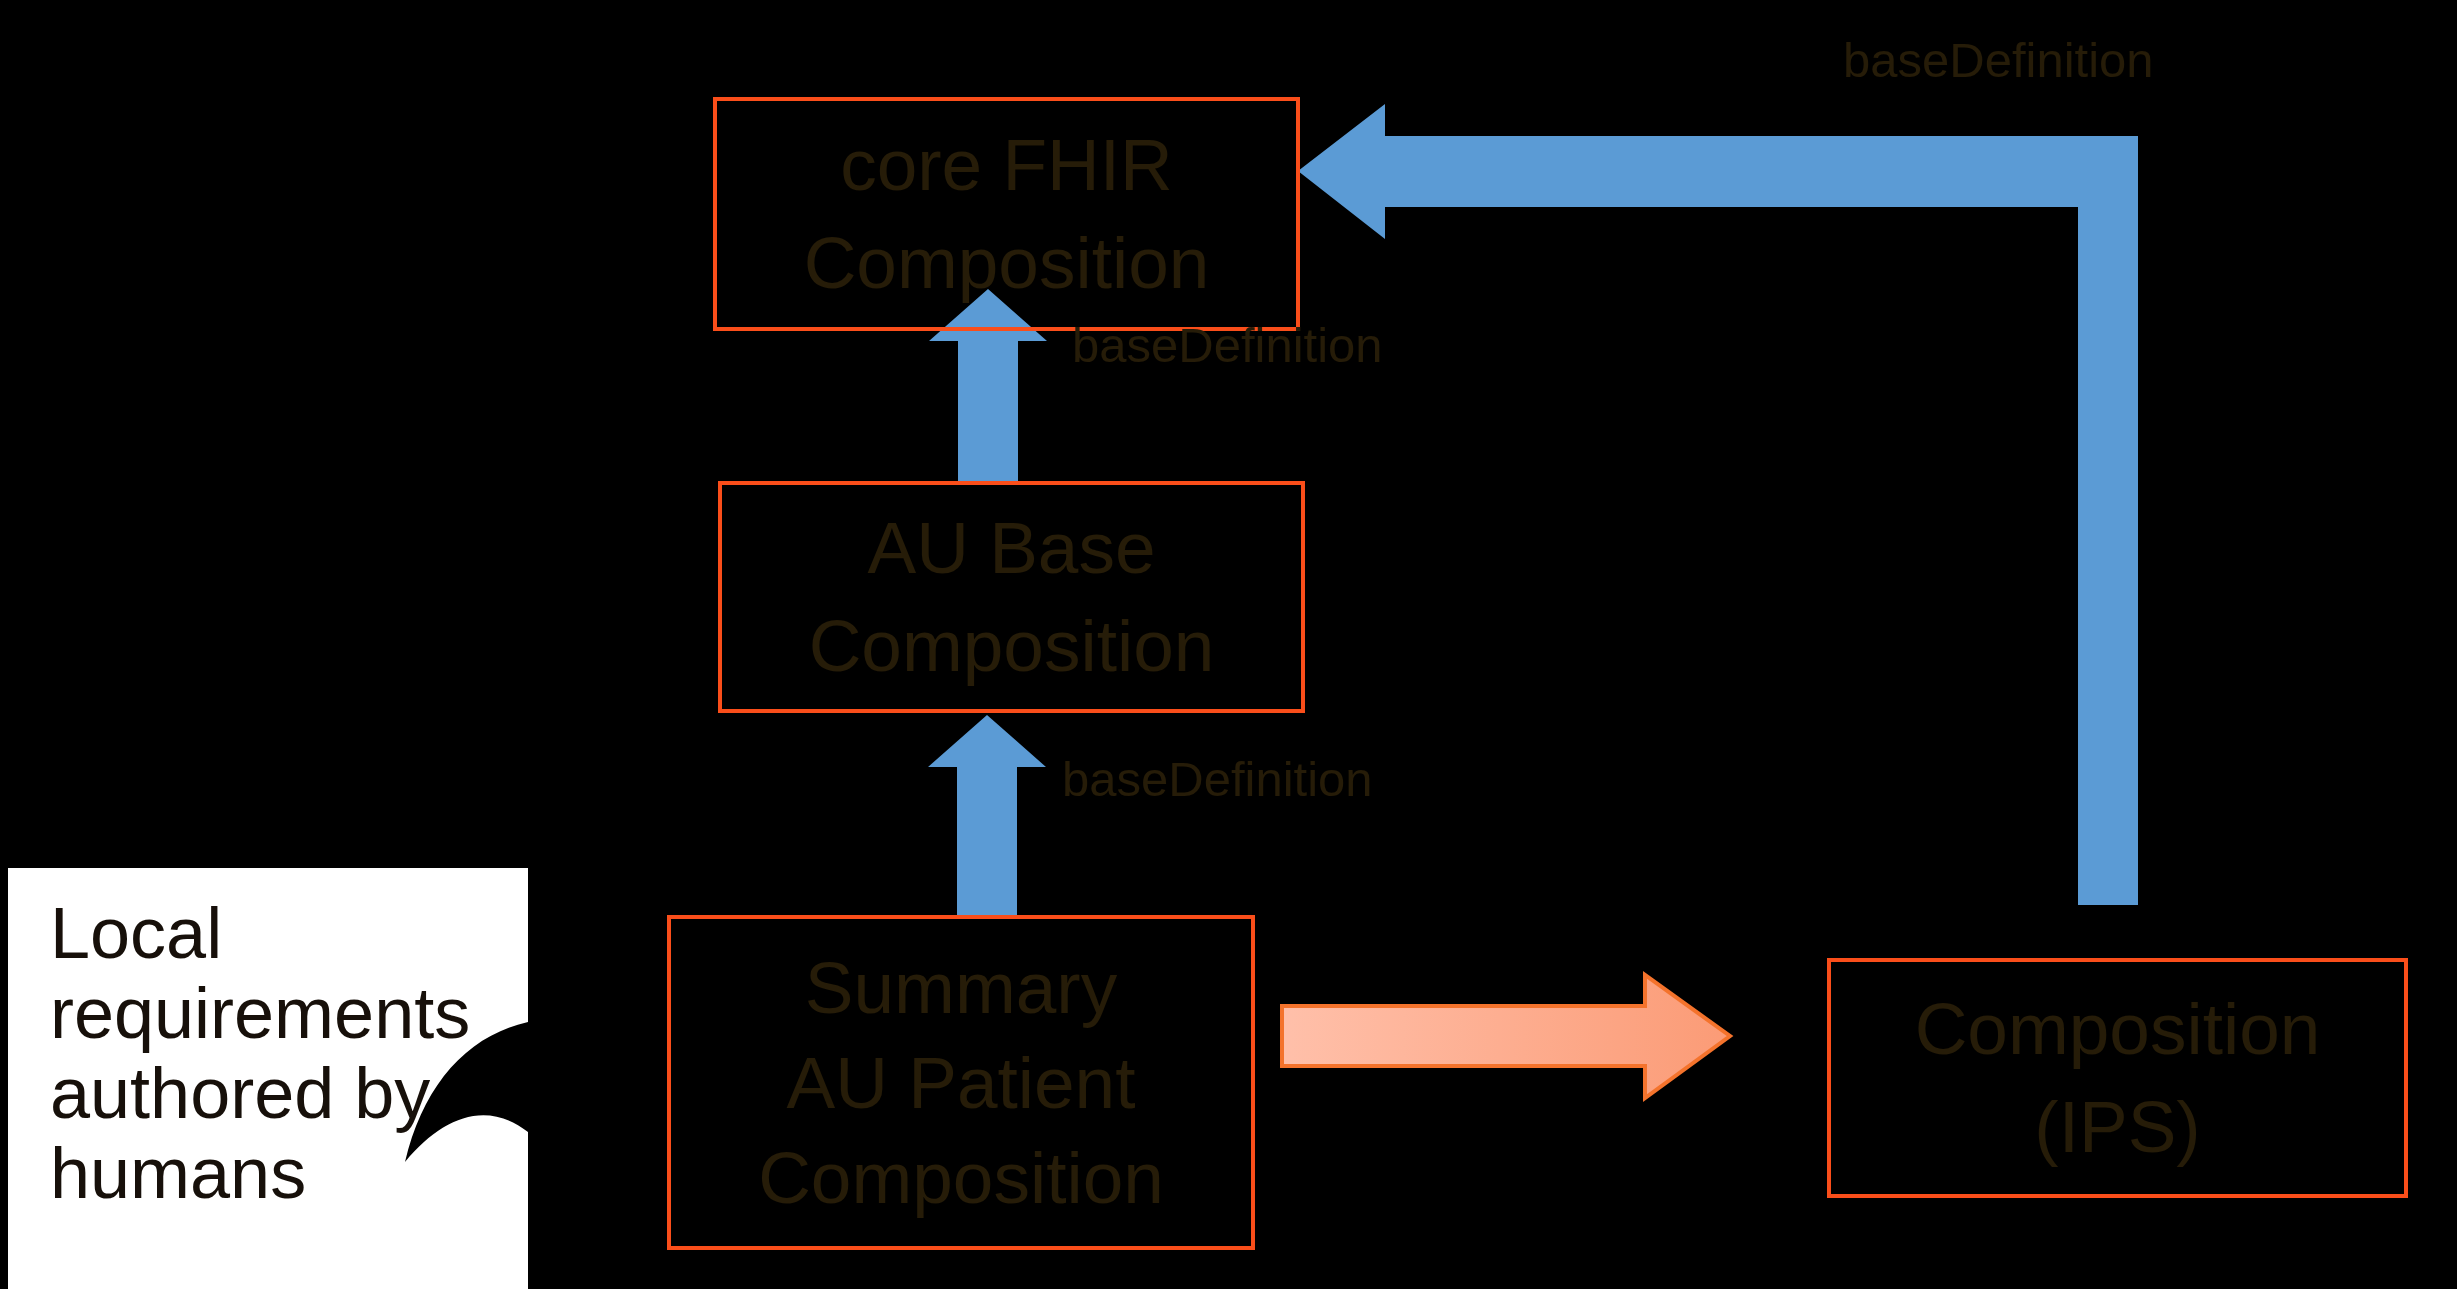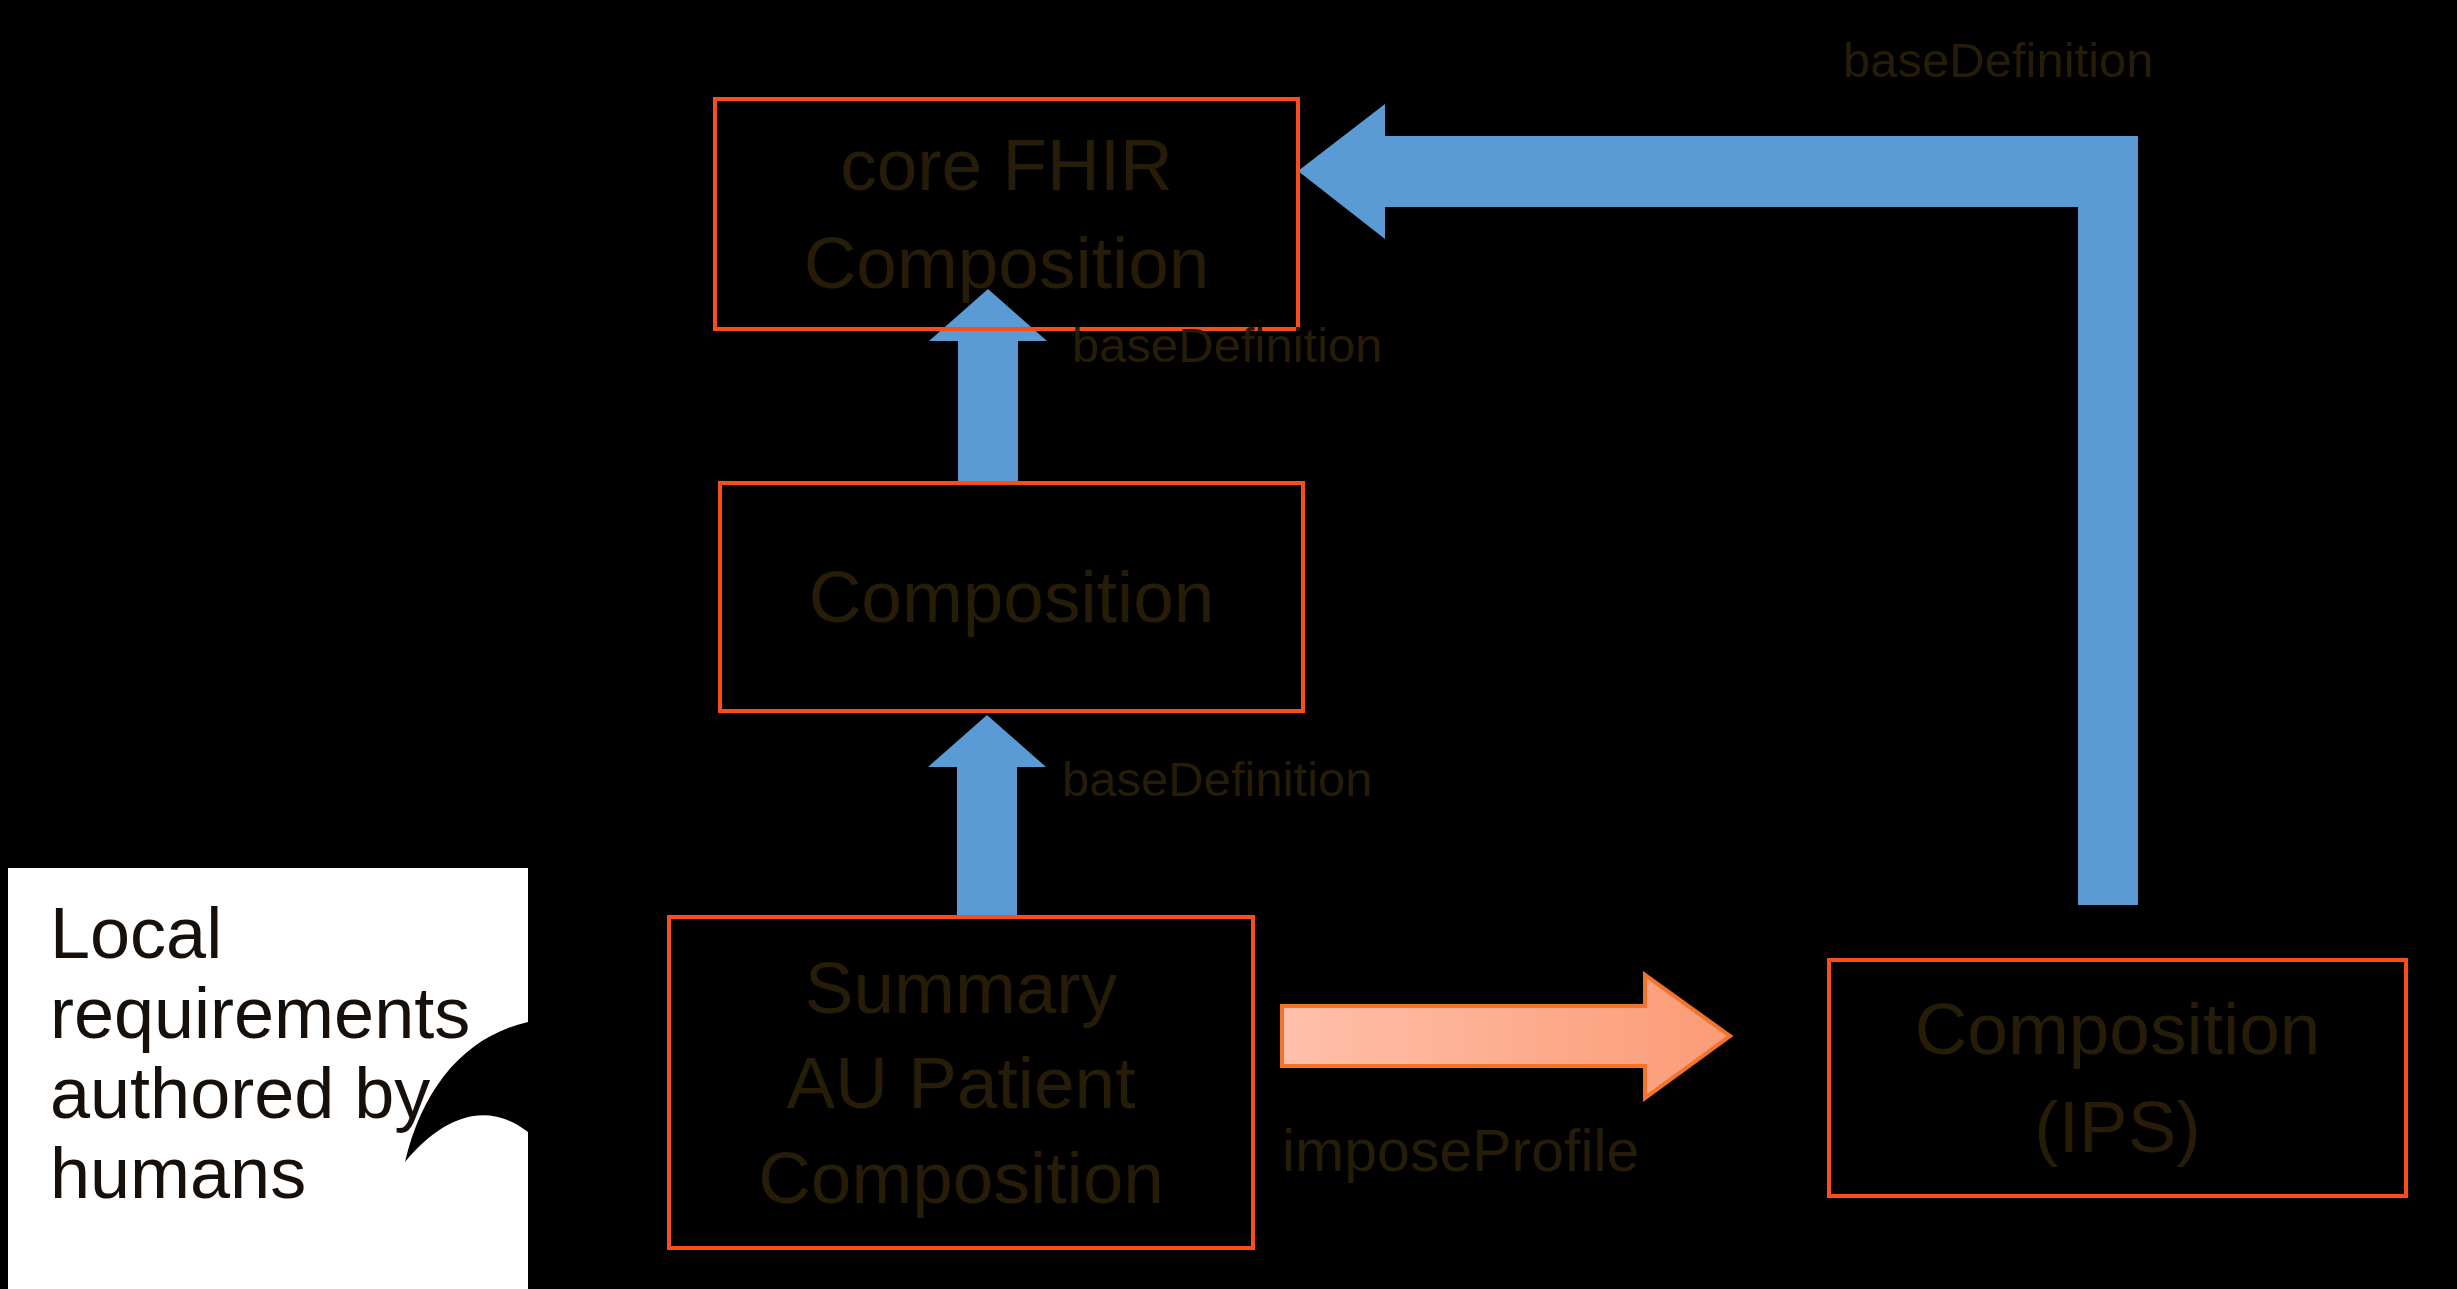--- a/index.html
+++ b/index.html
@@ -61,38 +61,38 @@
 
     <polygon fill="url(#salmonGrad)" stroke="var(--salmon-stroke)" stroke-width="4" points="1282,1006 1645,1006 1645,975 1730,1036 1645,1098 1645,1066 1282,1066"></polygon>
   </svg>
 
   <div class="node node-core">
     <span>core FHIR</span>
     <span>Composition</span>
   </div>
 
   <div class="node node-aubase">
+    <span>AU Base</span>
     <span>Composition</span>
   </div>
 
   <div class="node node-aups">
     <span>Summary</span>
     <span>AU Patient</span>
     <span>Composition</span>
   </div>
 
   <div class="node node-ips">
     <span>Composition</span>
     <span>(IPS)</span>
   </div>
 
   <div class="edge-label label-top">baseDefinition</div>
   <div class="edge-label label-middle">baseDefinition</div>
   <div class="edge-label label-lower">baseDefinition</div>
-  <div class="edge-label label-impose">imposeProfile</div>
 
   <div class="callout">
     <div>Local</div>
     <div>requirements</div>
     <div>authored by</div>
     <div>humans</div>
   </div>
 
   <svg class="callout-tail" viewBox="0 0 2457 1289" xmlns="http://www.w3.org/2000/svg">
     <path fill="var(--background)" d="M 528 1022 C 466 1036 423 1086 405 1162 C 443 1116 487 1100 528 1132 Z"></path>

